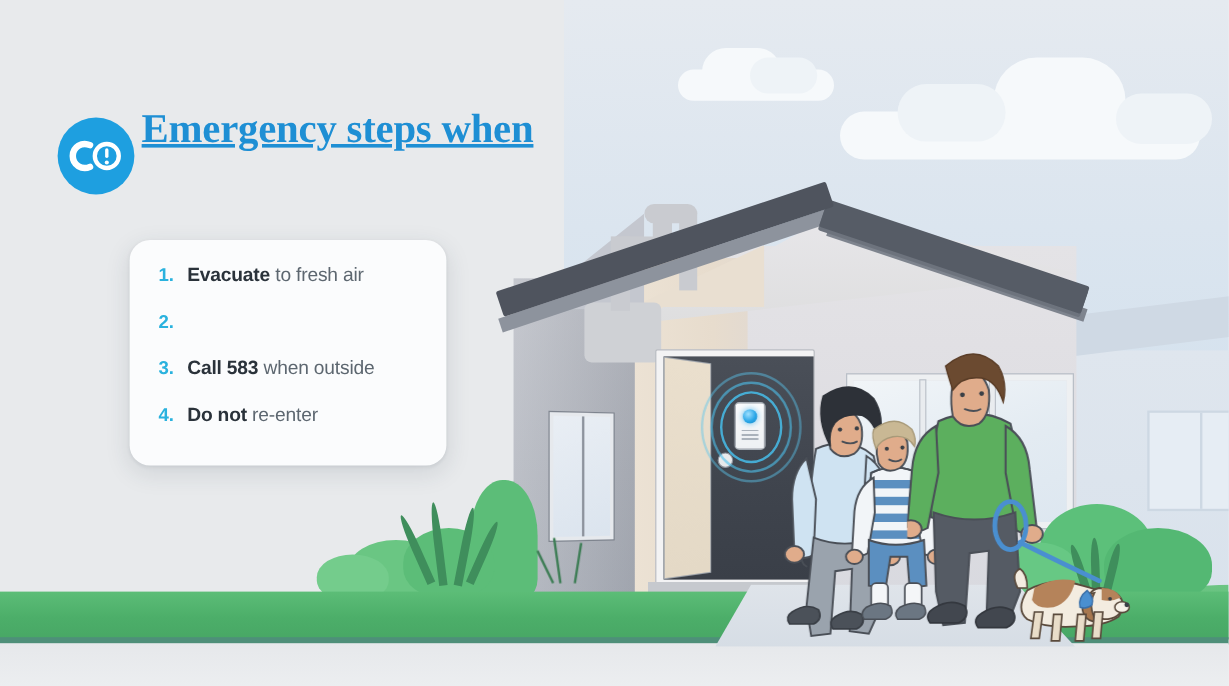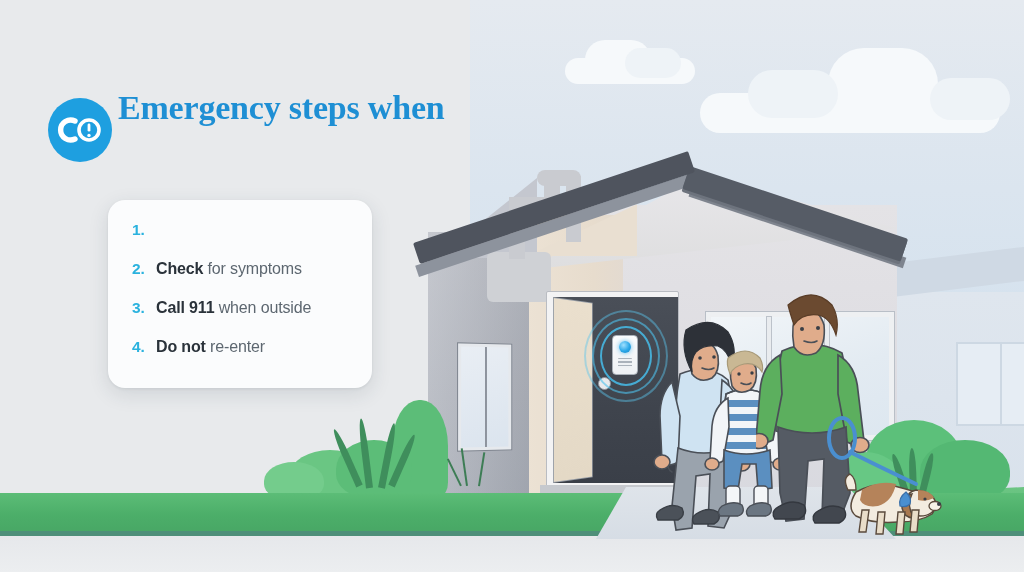--- a/index.html
+++ b/index.html
@@ -124,21 +124,21 @@
   .p{position:absolute;}
   .sk{fill:#e0ac8b;stroke:#4a4f57;stroke-width:1.6;}
   .ln{stroke:#4a4f57;stroke-width:1.6;fill:none;stroke-linecap:round;stroke-linejoin:round;}
 
   
   .co-badge{position:absolute;left:48px;top:98px;width:64px;height:64px;border-radius:50%;
       background:#1e9fe0;display:flex;align-items:center;justify-content:center;}
   .co-badge svg{display:block;}
   .title{position:absolute;left:118px;top:85px;width:440px;
       font-family:"Liberation Serif",serif;font-weight:bold;font-size:34px;line-height:1.33;
-      color:#1e8fd4;letter-spacing:-.2px;}
+      color:#1e8fd4;letter-spacing:-.2px;text-decoration:underline;}
 
   
   .card{position:absolute;left:108px;top:200px;width:264px;height:188px;
       background:#fbfcfd;border-radius:17px;
       box-shadow:0 6px 20px rgba(40,55,70,.13),0 1px 3px rgba(40,55,70,.08);
       padding:21px 0 0 0;box-sizing:border-box;}
   .step{display:flex;align-items:baseline;padding:0 0 0 24px;height:39px;}
   .step-num{color:#2ab2de;font-weight:bold;font-size:15.5px;width:24px;flex:none;}
   .step-txt{font-size:16px;color:#5d6770;white-space:nowrap;letter-spacing:-.15px;}
   .step-txt b{color:#2a323a;font-weight:bold;}
@@ -346,28 +346,28 @@
     </svg>
   </div>
 
   <div class="title">
     <div>Emergency steps when</div>
   </div>
 
   <div class="card">
     <div class="step">
       <span class="step-num">1.</span>
+      <span class="step-txt"><b>Evacuate</b><span> to fresh air</span></span>
     </div>
     <div class="step">
       <span class="step-num">2.</span>
-      <span class="step-txt"><b>Check</b><span> for symptoms</span></span>
     </div>
     <div class="step">
       <span class="step-num">3.</span>
-      <span class="step-txt"><b>Call 911</b><span> when outside</span></span>
+      <span class="step-txt"><b>Call 583</b><span> when outside</span></span>
     </div>
     <div class="step">
       <span class="step-num">4.</span>
       <span class="step-txt"><b>Do not</b><span> re-enter</span></span>
     </div>
   </div>
 
 </div>
 
 </body></html>

